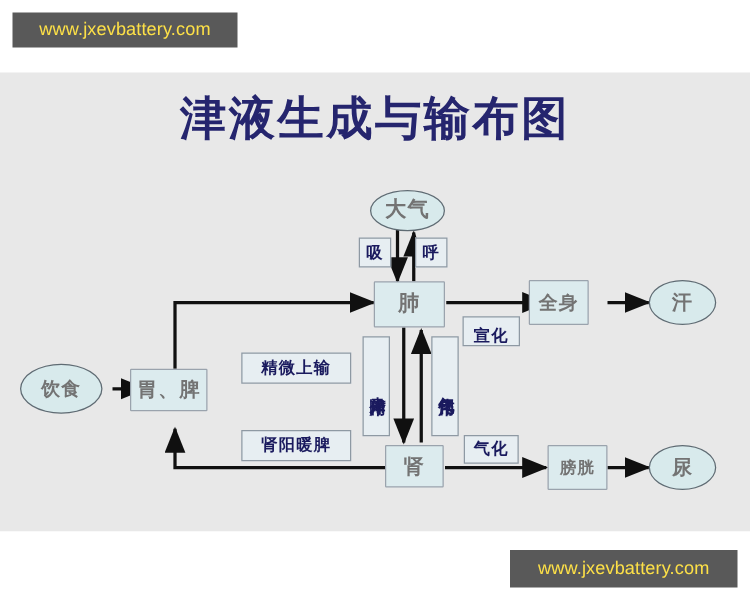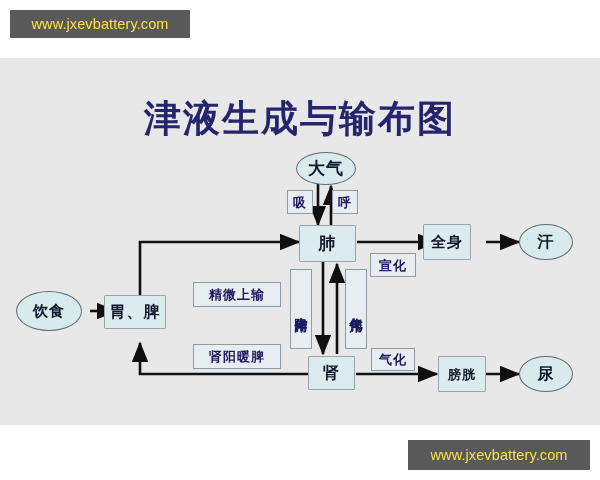--- a/index.html
+++ b/index.html
@@ -34,29 +34,28 @@
 
   #title{
     position:absolute;left:0;top:18px;width:600px;
     text-align:center;
     font-family:"DejaVu Serif","Liberation Serif",serif;
     font-size:37px;
     font-weight:700;
     color:#25256e;
     letter-spacing:2px;
     line-height:1;
-    margin-top:24px;
   }
 
   
   .node{
     position:absolute;
     box-sizing:border-box;
     display:flex;align-items:center;justify-content:center;
-    color:#0f172a;
+    color:#737373;
     font-family:"DejaVu Serif","Liberation Serif",serif;
     font-weight:700;
     background:#dcebee;
     border:1.6px solid #9aa3ad;
     letter-spacing:1px;
     line-height:1;
   }
   .ellipse{border-radius:50%;background:#d8eaec;border:1.5px solid #5f6b73;}
   .rect{border-radius:1px;}
 
@@ -166,21 +165,21 @@
     </div>
 
     <div class="lbl" style="left:332px;top:132px;width:26px;height:24px;">
       <span>呼</span>
     </div>
 
     <div class="lbl" style="left:193px;top:197px;width:88px;height:25px;margin-top:27px;">
       <span>精微上输</span>
     </div>
 
-    <div class="lbl" style="left:370px;top:195px;width:46px;height:24px;">
+    <div class="lbl" style="left:370px;top:195px;width:46px;height:24px;align-items:flex-end;">
       <span>宣化</span>
     </div>
 
     <div class="lbl vert" style="left:290px;top:211px;width:22px;height:80px;">
       <span>肃降作用</span>
     </div>
 
     <div class="lbl vert" style="left:345px;top:211px;width:22px;height:80px;">
       <span>气化作用</span>
     </div>

